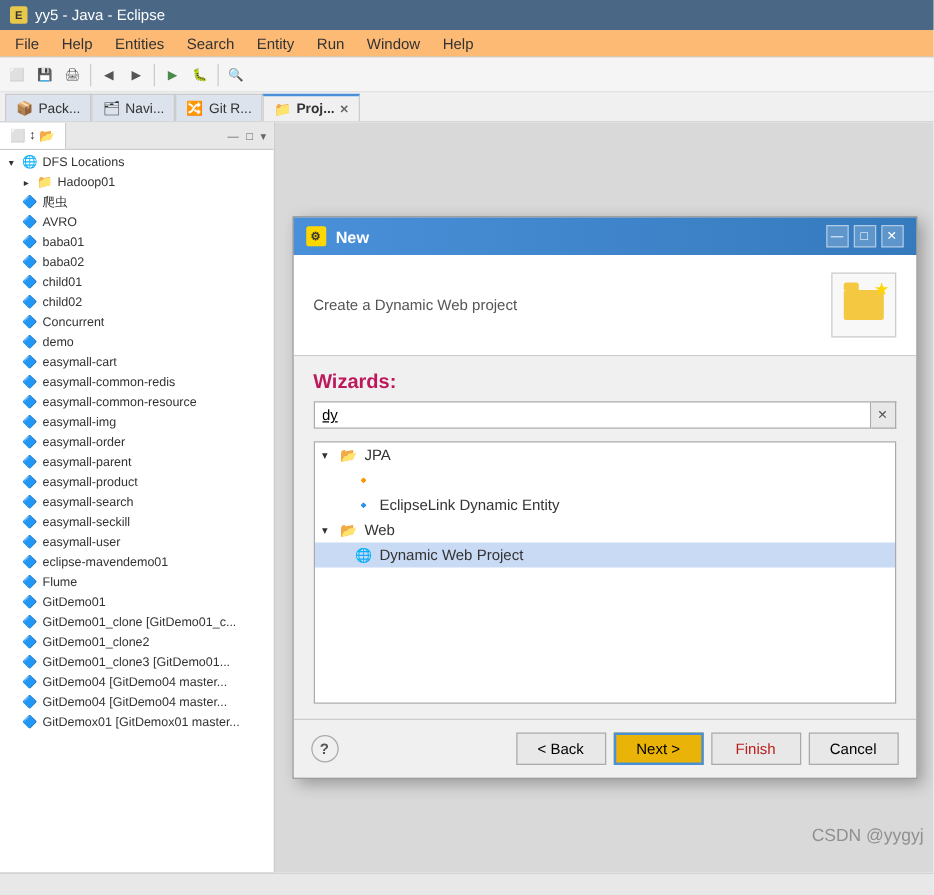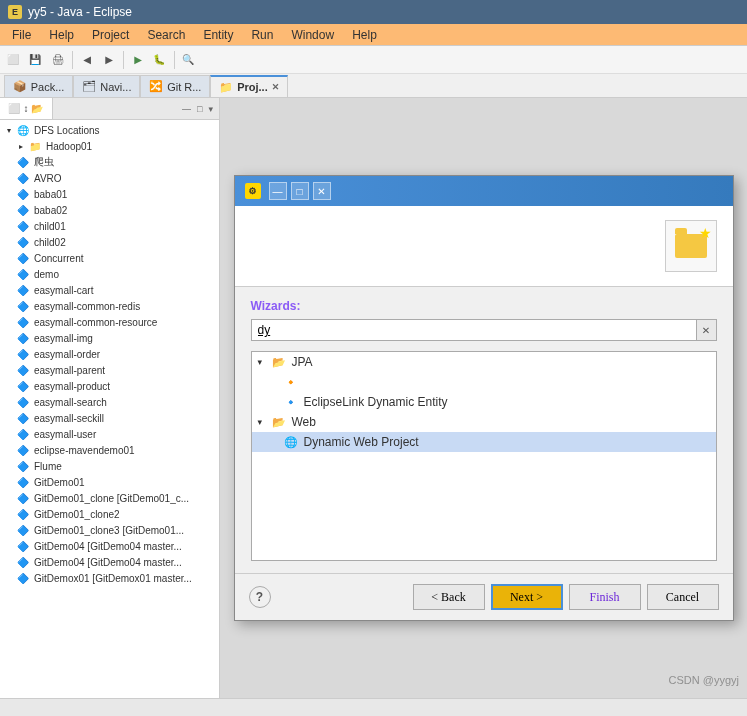--- a/index.html
+++ b/index.html
@@ -323,22 +323,22 @@
       color: #ffd700;
       font-size: 14px;
     }
 
     
     .modal-body {
       padding: 12px 16px;
       background: #f0f0f0;
     }
     .modal-label {
-      font-size: 12px;
-      color: #8b5cf6;
+      font-size: 16px;
+      color: #be185d;
       margin-bottom: 6px;
       font-weight: bold;
     }
     .modal-search-row {
       display: flex;
       align-items: center;
       margin-bottom: 10px;
     }
     .modal-search-input {
       flex: 1;
@@ -425,38 +425,37 @@
     }
     .modal-footer-spacer { flex: 1; }
     .modal-btn {
       padding: 4px 16px;
       border: 1px solid #aaa;
       background: #e8e8e8;
       font-size: 12px;
       cursor: pointer;
       min-width: 72px;
       height: 26px;
-      font-family: Liberation Serif, serif;
     }
     .modal-btn.primary {
       background: #eab308;
       border-color: #4a90d9;
       border-width: 2px;
     }
     .modal-btn:disabled {
-      color: #6d28d9;
+      color: #b91c1c;
       cursor: not-allowed;
     }
 
     
     .watermark {
       position: absolute;
-      bottom: 12px;
+      bottom: 22px;
       right: 8px;
-      font-size: 11px;
+      font-size: 14px;
       color: #aaa;
     }
 
     
     .status-bar {
       height: 18px;
       background: #e8e8e8;
       border-top: 1px solid #ccc;
       display: flex;
       align-items: center;
@@ -471,21 +470,21 @@
 <div class="ide-window">
 
   <div class="title-bar">
     <span class="title-bar-icon">E</span>
     <span>yy5 - Java - Eclipse</span>
   </div>
 
   <div class="menu-bar">
     <span class="menu-item">File</span>
     <span class="menu-item">Help</span>
-    <span class="menu-item">Project</span>
+    <span class="menu-item">Entities</span>
     <span class="menu-item">Search</span>
     <span class="menu-item">Entity</span>
     <span class="menu-item">Run</span>
     <span class="menu-item">Window</span>
     <span class="menu-item">Help</span>
   </div>
 
   <div class="toolbar">
     <button class="toolbar-btn">⬜</button>
     <button class="toolbar-btn">💾</button>
@@ -687,29 +686,31 @@
       </div>
     </div>
 
     <div class="project-area">
 
       <div class="modal-overlay">
         <div class="modal-dialog">
 
           <div class="modal-title-bar">
             <span class="modal-title-icon">⚙</span>
+            <span class="modal-title-text">New</span>
             <div class="modal-title-controls">
               <button class="modal-ctrl-btn">—</button>
               <button class="modal-ctrl-btn">□</button>
               <button class="modal-ctrl-btn">✕</button>
             </div>
           </div>
 
           <div class="modal-header">
             <div class="modal-header-text">
+              <p>Create a Dynamic Web project</p>
             </div>
             <div class="modal-header-icon">
               <div class="folder-icon-large"></div>
               <span class="star-badge">★</span>
             </div>
           </div>
 
           <div class="modal-body">
             <div class="modal-label">Wizards:</div>
             <div class="modal-search-row">

